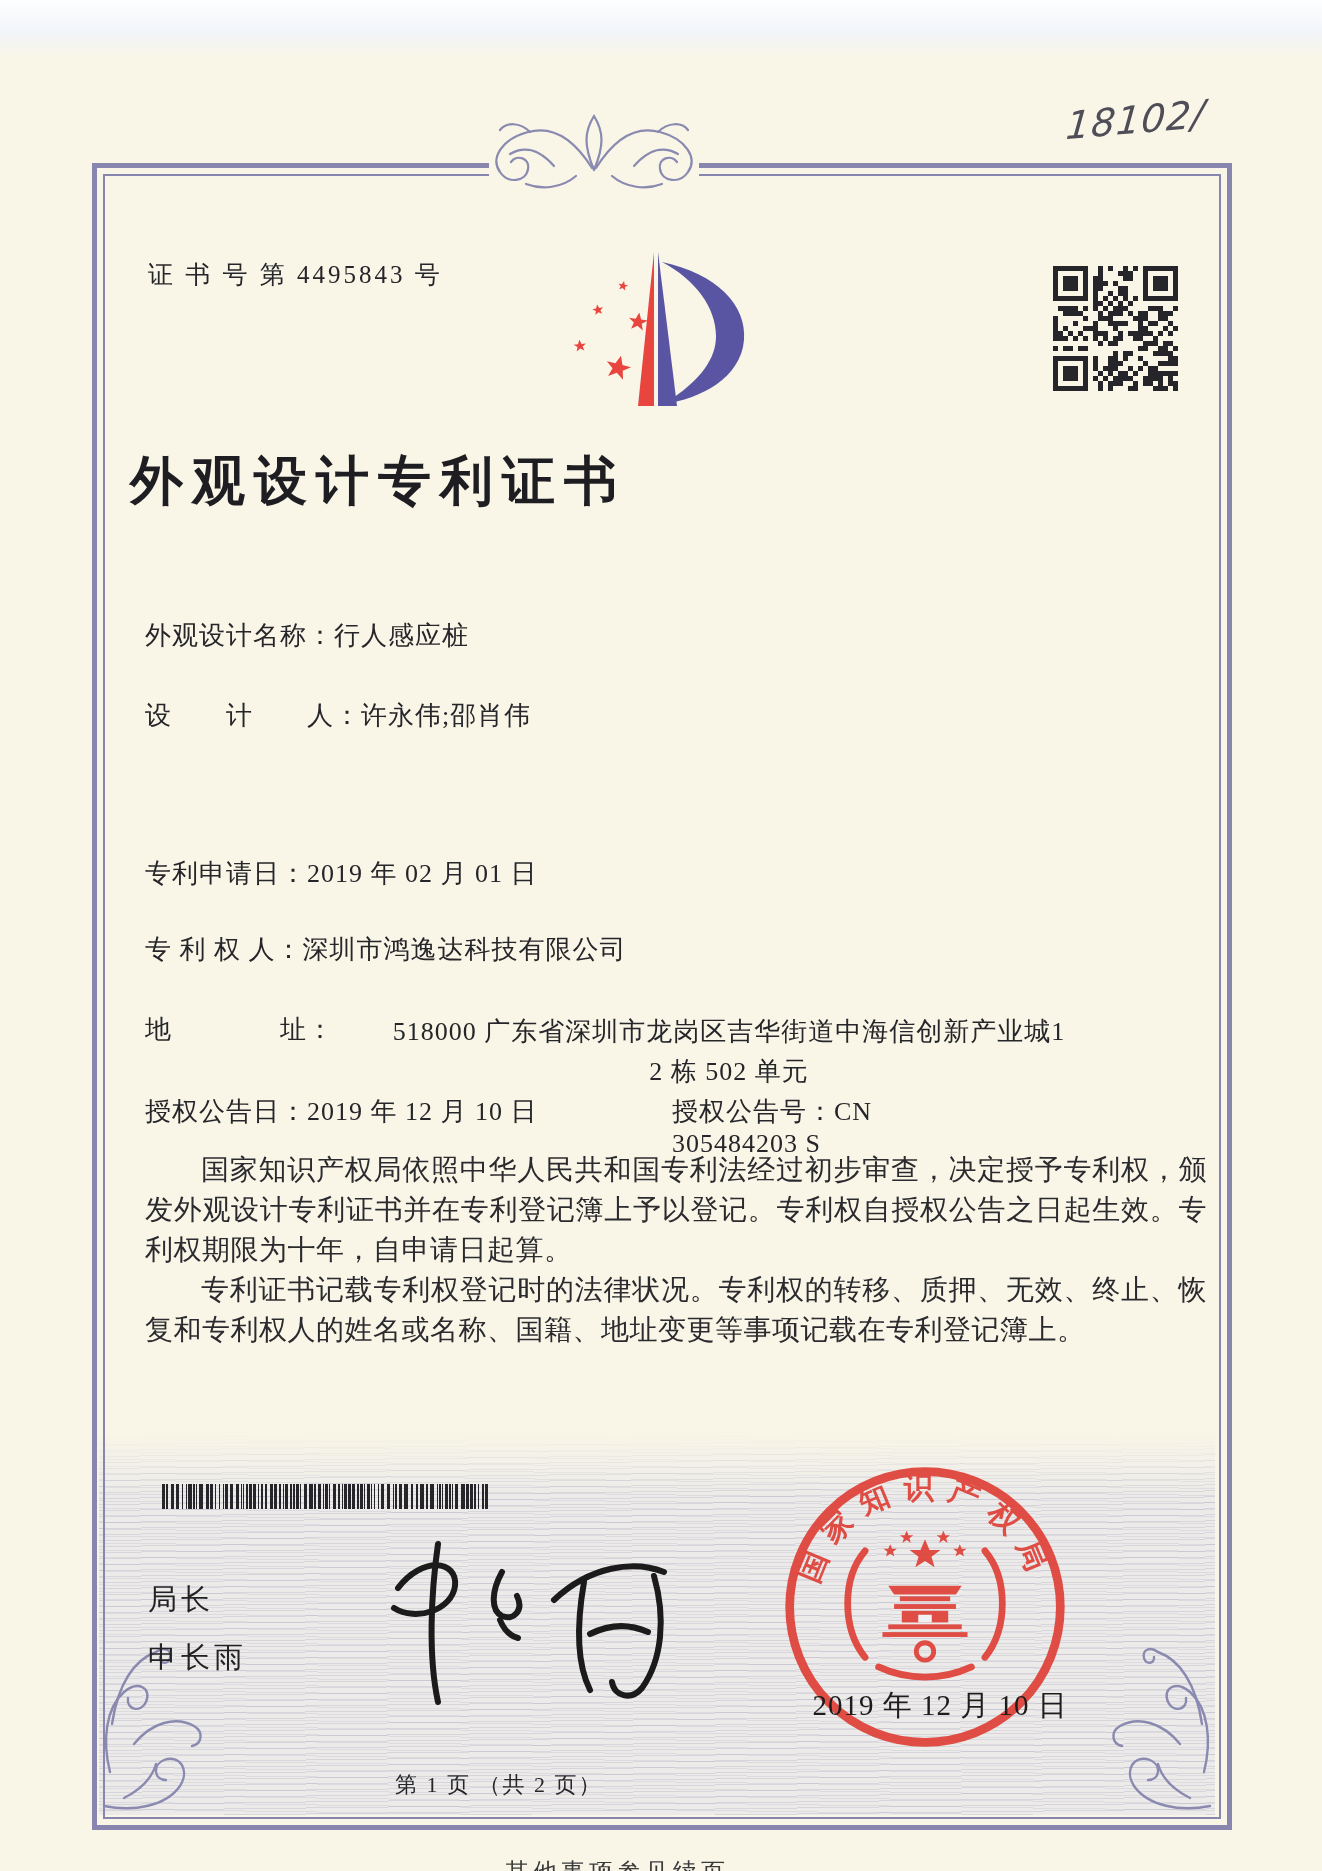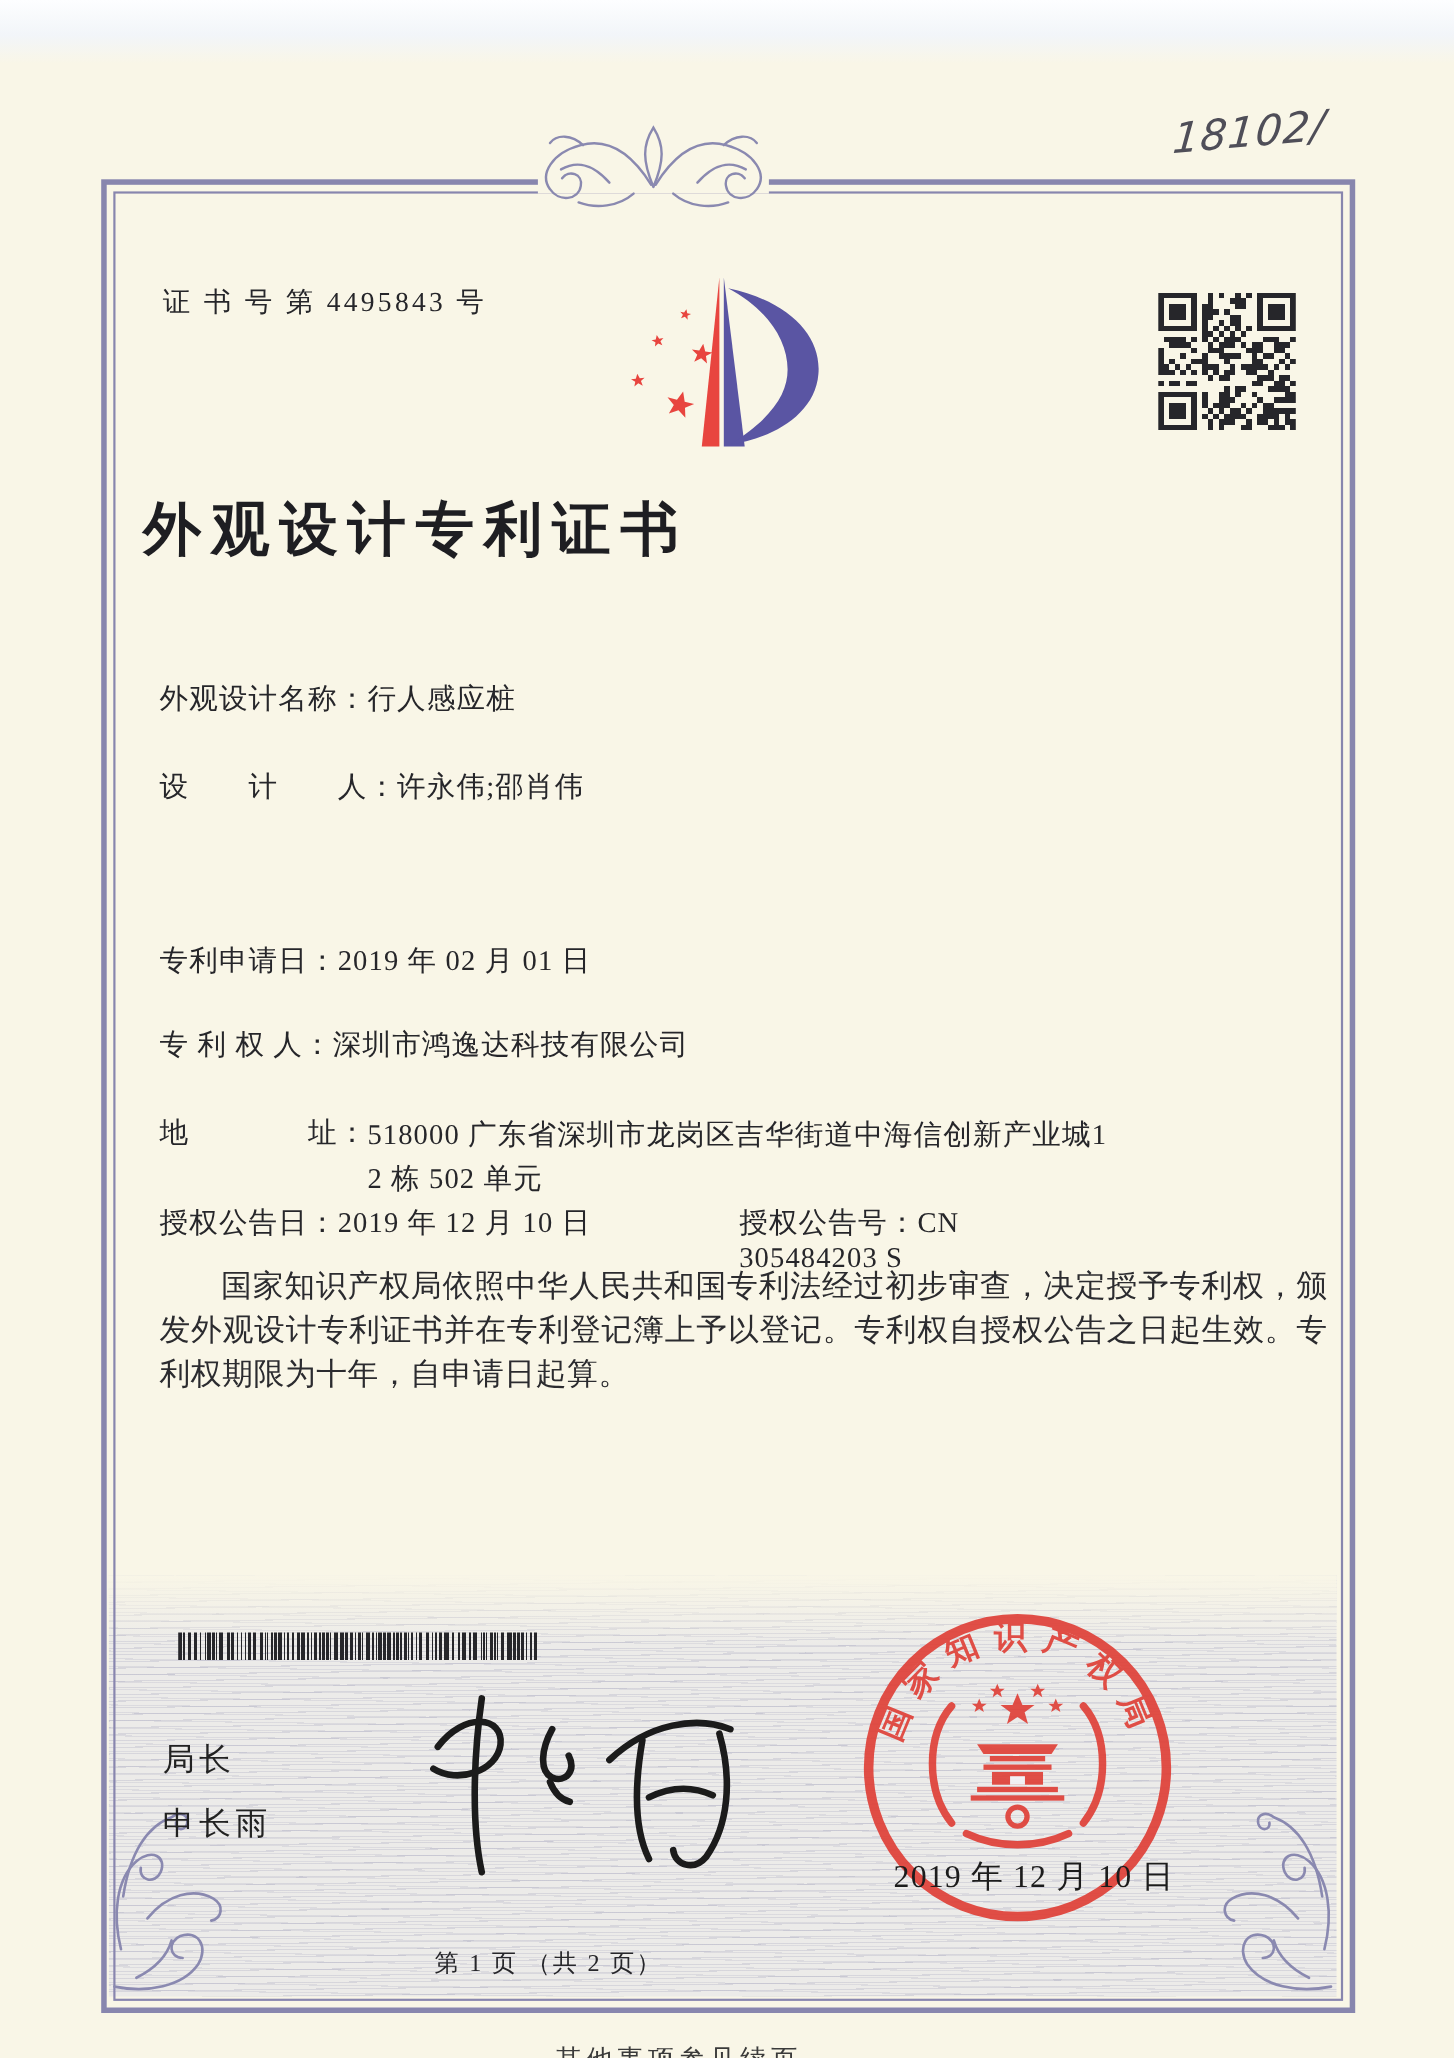--- a/index.html
+++ b/index.html
@@ -25,21 +25,21 @@
     background-image:
       repeating-linear-gradient(179.3deg, rgba(138,138,172,.22) 0 1px, rgba(0,0,0,0) 1px 6px),
       repeating-linear-gradient(180.8deg, rgba(138,138,172,.17) 0 1px, rgba(0,0,0,0) 1px 7px);}
   #guilloche-fade{left:99px;top:1432px;width:1116px;height:64px;
     background:linear-gradient(180deg,#f9f6e7 0%,rgba(249,246,231,0) 100%);}
   
   #cert-no{left:148px;top:258px;font-size:25px;letter-spacing:3px;}
   #title{left:130px;top:446px;width:860px;text-align:left;font-size:53px;
     font-weight:bold;letter-spacing:9px;color:#1e1e22;}
   .row{position:absolute;left:145px;font-size:26px;letter-spacing:1px;white-space:nowrap;}
-  .row .val{white-space:pre-line;}
+  .row .val{white-space:pre-line;text-align:center;}
   #row-address .val{display:inline-block;width:790px;vertical-align:top;line-height:40px;white-space:pre-line;}
   #row-grant .col2{position:absolute;left:527px;top:0;white-space:nowrap;}
   #paragraphs{left:145px;top:1150px;width:1062px;font-size:28px;line-height:40px;
     letter-spacing:.5px;color:#2b2b2f;text-align:justify;}
   #paragraphs p{margin:0;text-indent:56px;}
   
   #barcode{left:162px;top:1484px;width:332px;height:25px;}
   #qr{left:1053px;top:266px;width:125px;height:125px;}
   
   #sig-title{left:148px;top:1580px;font-family:"Liberation Sans","DejaVu Sans",sans-serif;
@@ -466,20 +466,21 @@
     <span class="lbl" style="vertical-align:top">地　　　　址：</span><span class="val">518000 广东省深圳市龙岗区吉华街道中海信创新产业城1
 2 栋 502 单元</span>
   </div>
   <div class="row" id="row-grant" style="top:1094px">
     <span><span class="lbl">授权公告日：</span><span class="val">2019 年 12 月 10 日</span></span>
     <span class="col2"><span class="lbl">授权公告号：</span><span class="val">CN 305484203 S</span></span>
   </div>
 
   <div id="paragraphs" class="abs">
     <p>国家知识产权局依照中华人民共和国专利法经过初步审查，决定授予专利权，颁发外观设计专利证书并在专利登记簿上予以登记。专利权自授权公告之日起生效。专利权期限为十年，自申请日起算。</p>
+    <p>专利证书记载专利权登记时的法律状况。专利权的转移、质押、无效、终止、恢复和专利权人的姓名或名称、国籍、地址变更等事项记载在专利登记簿上。</p>
   </div>
 
   <div id="barcode" class="abs">
       <svg width="332" height="25" viewBox="0 0 332 25" fill="#26262a" shape-rendering="crispEdges">
         <rect x="0" y="0" width="3" height="25"></rect>
         <rect x="4" y="0" width="2" height="25"></rect>
         <rect x="9" y="0" width="3" height="25"></rect>
         <rect x="14" y="0" width="3" height="25"></rect>
         <rect x="20" y="0" width="1" height="25"></rect>
         <rect x="24" y="0" width="1" height="25"></rect>

